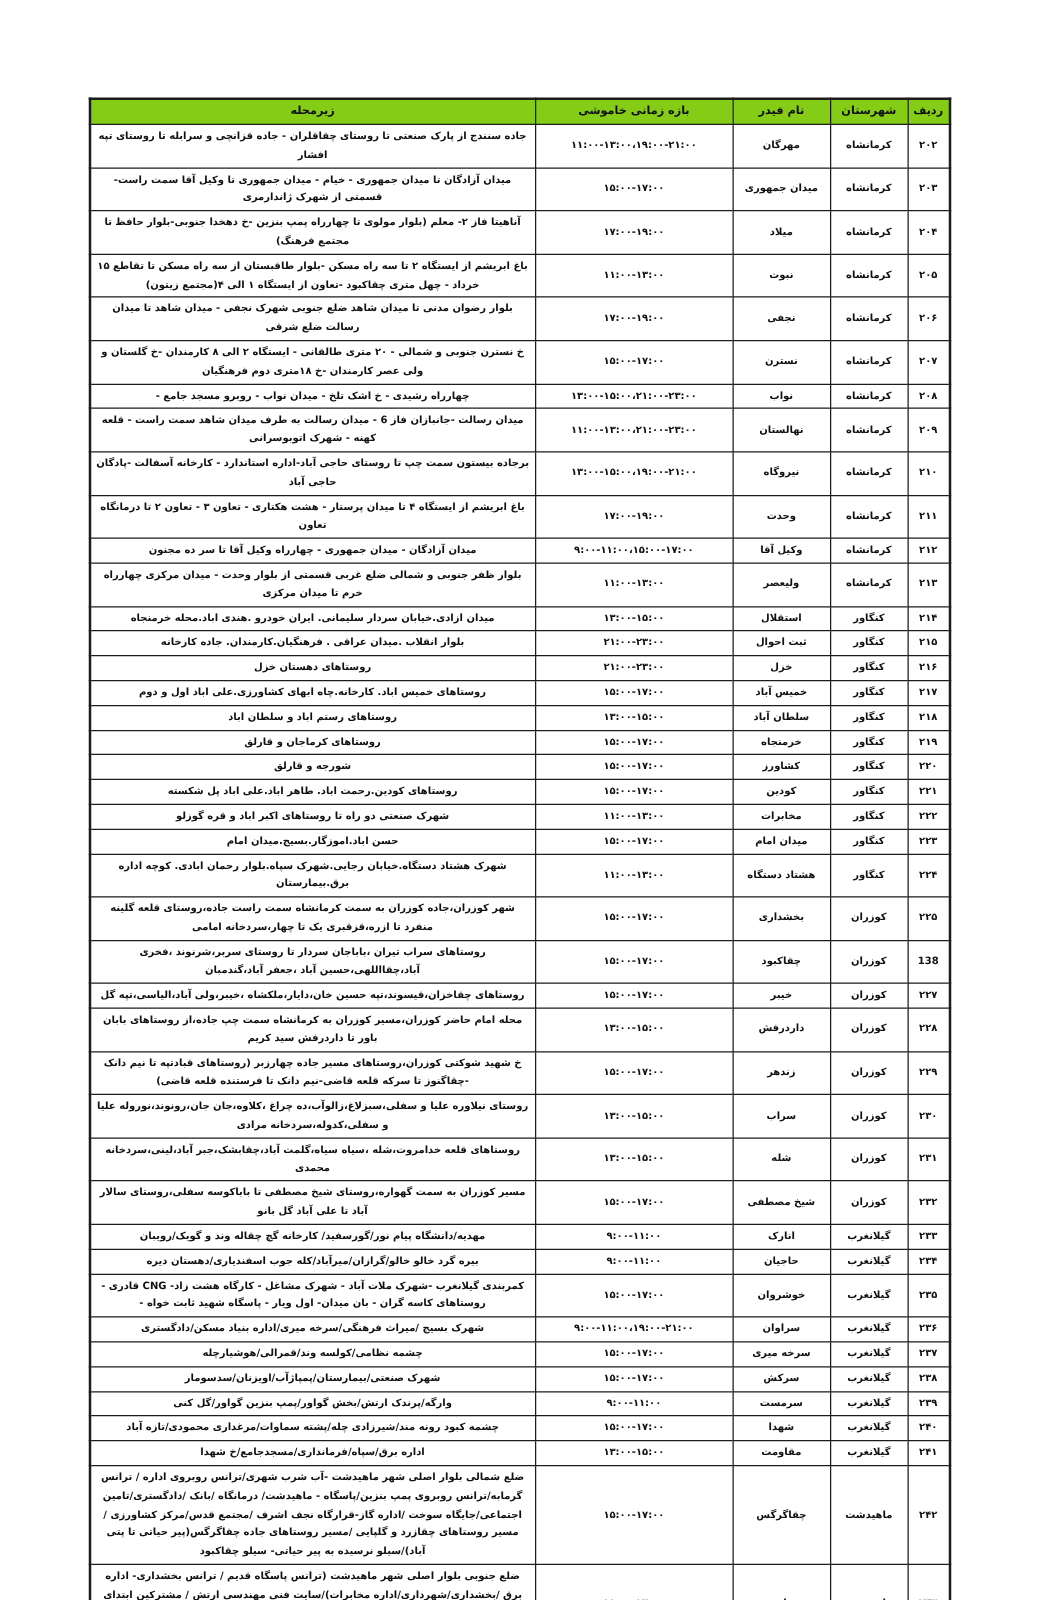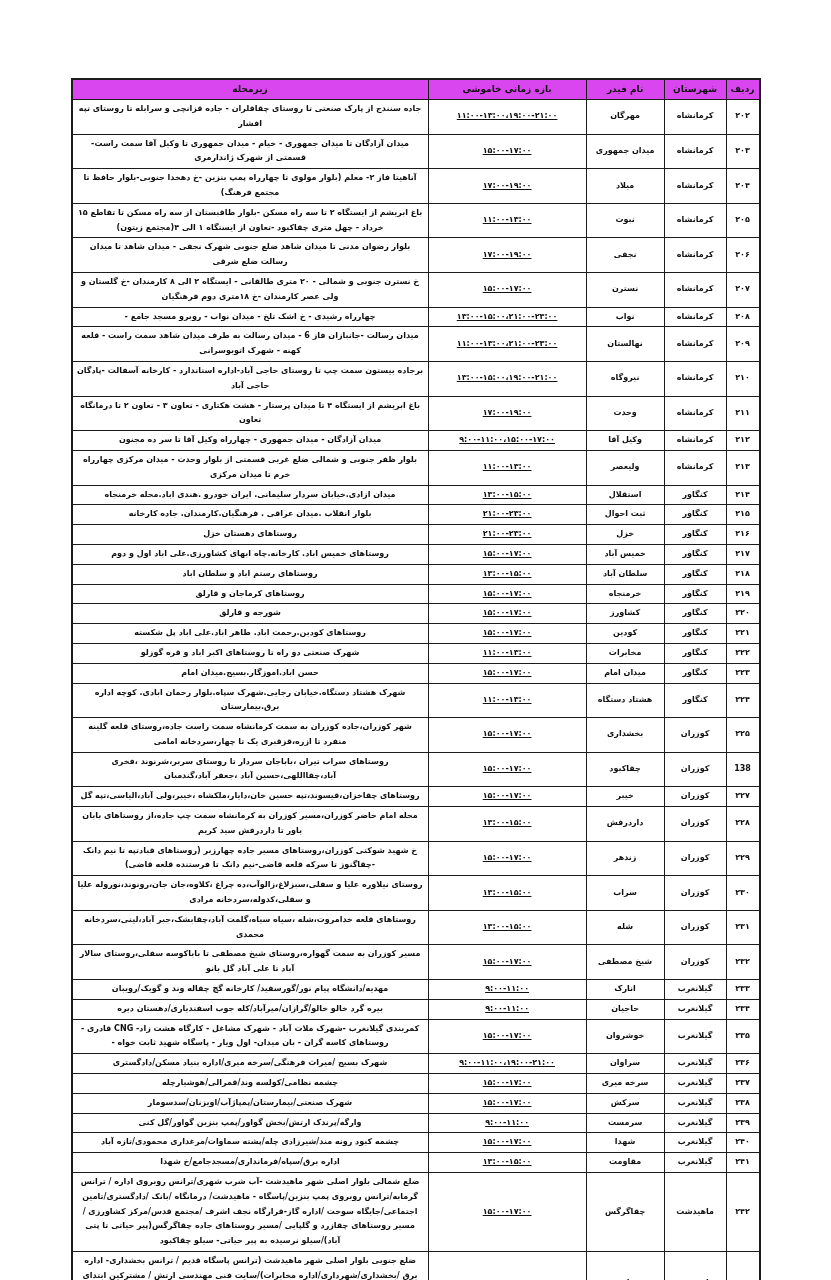--- a/index.html
+++ b/index.html
@@ -17,30 +17,30 @@
   table.outage th, table.outage td{
     border:1px solid #1c1c1c;
     padding:2px 4px;
     text-align:center;
     vertical-align:middle;
   }
   table.outage th{
     font-size:9px;
     line-height:1.6;
     height:15px;
-    background:#d946ef;
+    background:#84cc16;
   }
   table.outage td{
     font-size:8px;
     line-height:1.85;
   }
   td.c-num{font-size:8px;white-space:nowrap;margin-left:28px;}
   td.c-county{white-space:nowrap;}
   td.c-feeder{white-space:nowrap;}
-  td.c-time{white-space:nowrap;text-decoration:underline;}
+  td.c-time{white-space:nowrap;}
   .ltr{direction:ltr;unicode-bidi:embed;}
   td.c-zone{padding:2px 8px;margin-left:47px;}
 </style>
 </head>
 <body>
 
 <div class="sheet">
   <table class="outage">
     <colgroup>
       <col style="width:27px">

